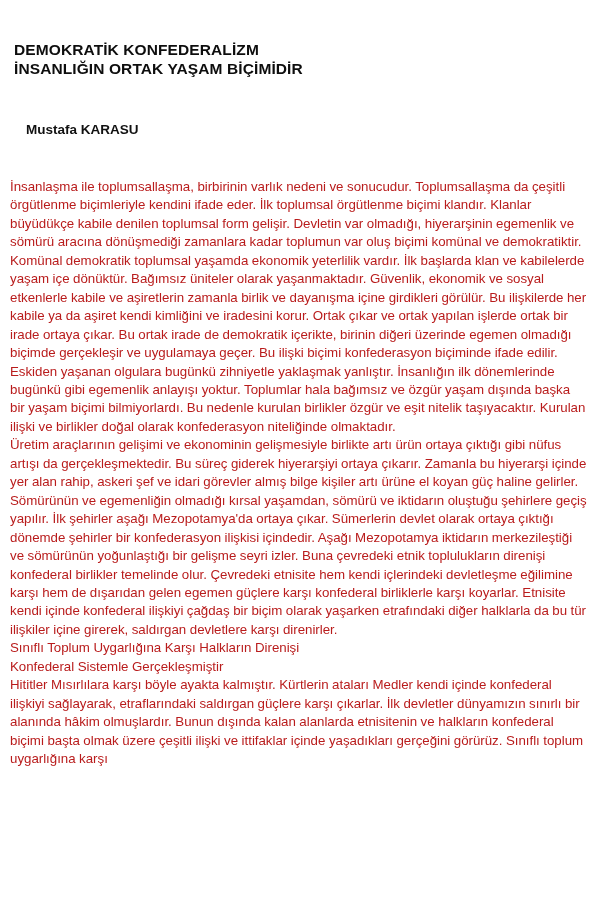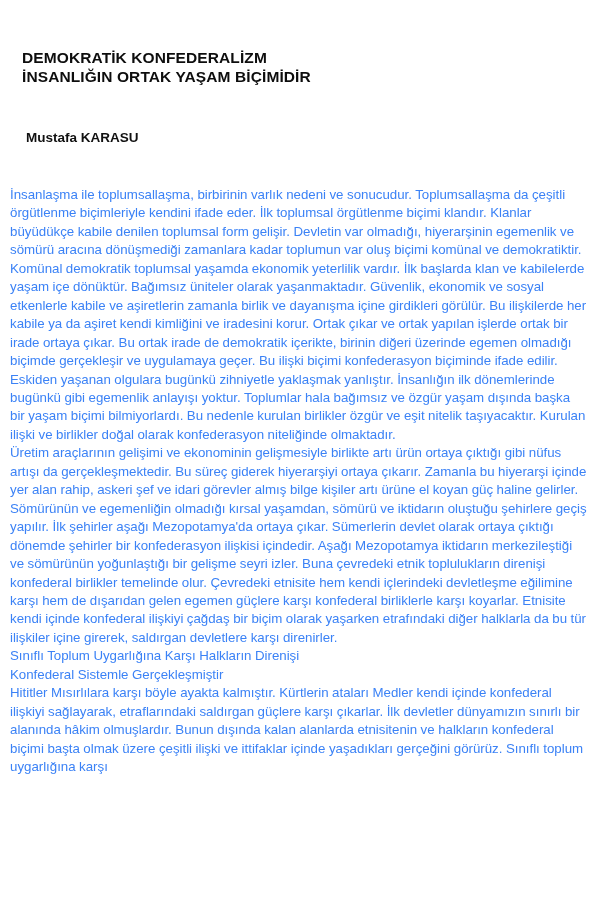--- a/index.html
+++ b/index.html
@@ -18,21 +18,21 @@
   }
   .page {
     width: 600px;
     height: 900px;
     background: #ffffff;
     box-sizing: border-box;
     padding: 0 12px 0 10px;
     position: relative;
   }
   .doc-title {
-    margin: 12px;
+    margin: 4px;
     padding-top: 36px;
     font-size: 15.5px;
     line-height: 19px;
     font-weight: 700;
     letter-spacing: 0.1px;
     color: #0d0d0d;
     white-space: pre-line;
   }
   .author {
     margin: 16px;
@@ -41,21 +41,21 @@
     line-height: 17px;
     font-weight: 600;
     color: #111111;
   }
   .body-text {
     margin: 0;
     padding-top: 24px;
     font-size: 13.3px;
     line-height: 18.45px;
     font-weight: 400;
-    color: #3b82f6;
+    color: #b91c1c;
     white-space: pre-line;
     text-align: left;
     word-spacing: -0.15px;
     letter-spacing: -0.02px;
   }
 </style>
 </head>
 <body>
 
 <div class="page">

